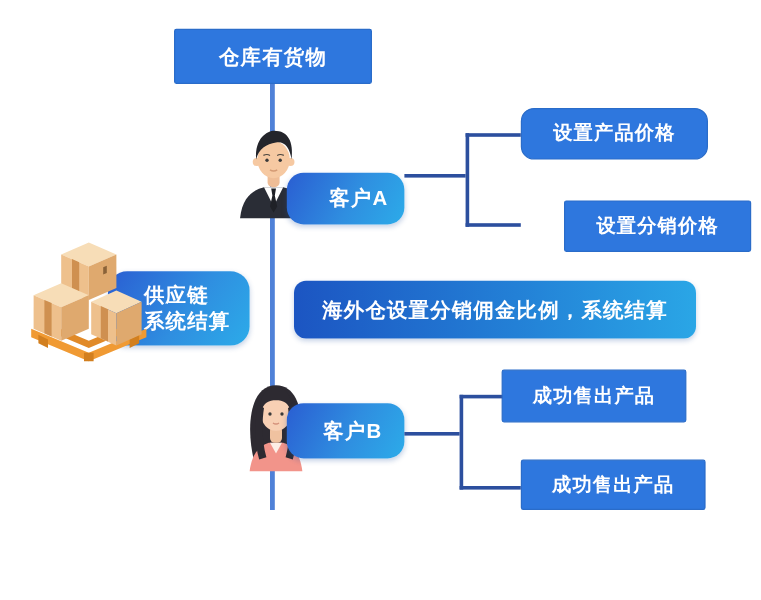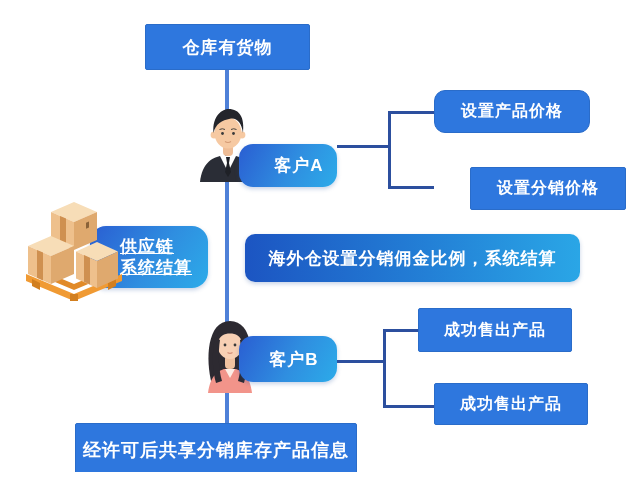--- a/index.html
+++ b/index.html
@@ -20,21 +20,20 @@
     color:#ffffff;font-weight:bold;font-size:17px;letter-spacing:1px;
     display:flex;align-items:center;justify-content:center;
     border-radius:14px;box-shadow:0 2px 4px rgba(30,80,160,.25);
   }
   .supply-pill{
     background:linear-gradient(125deg,#2a5ed2 0%,#2f8ee0 55%,#2cabe9 100%);
     color:#ffffff;font-weight:bold;font-size:17px;line-height:21px;
     display:flex;flex-direction:column;justify-content:center;
     padding-left:30px;border-radius:16px;letter-spacing:1px;
     box-shadow:0 2px 4px rgba(30,80,160,.25);
-    text-decoration:underline;
   }
   .band{
     background:linear-gradient(90deg,#1c55c2 0%,#2380d6 55%,#2aa6e6 100%);
     color:#ffffff;font-weight:bold;font-size:17px;letter-spacing:1px;
     display:flex;align-items:center;justify-content:center;border-radius:10px;
     box-shadow:0 2px 4px rgba(30,80,160,.25);
   }
   .vline{background:#4f81d8;}
   .bline{background:#2c4f9e;}
 </style>
@@ -128,15 +127,14 @@
   <div class="abs pill" style="left:239px;top:336px;width:98px;height:46px;padding-left:12px;">客户B</div>
 
   <div class="abs bline" style="left:337px;top:360px;width:46px;height:3px;"></div>
   <div class="abs bline" style="left:383px;top:329px;width:3px;height:79px;"></div>
   <div class="abs bline" style="left:383px;top:329px;width:51px;height:3px;"></div>
   <div class="abs bline" style="left:383px;top:405px;width:51px;height:3px;"></div>
 
   <div class="abs rect-node" style="left:418px;top:308px;width:154px;height:44px;">成功售出产品</div>
   <div class="abs rect-node" style="left:434px;top:383px;width:154px;height:42px;">成功售出产品</div>
 
-  <div class="abs rect-node" style="left:75px;top:423px;width:282px;height:54px;font-size:18px;">经许可后共享分销库存产品信息</div>
 
 </div>
 
 </body></html>

